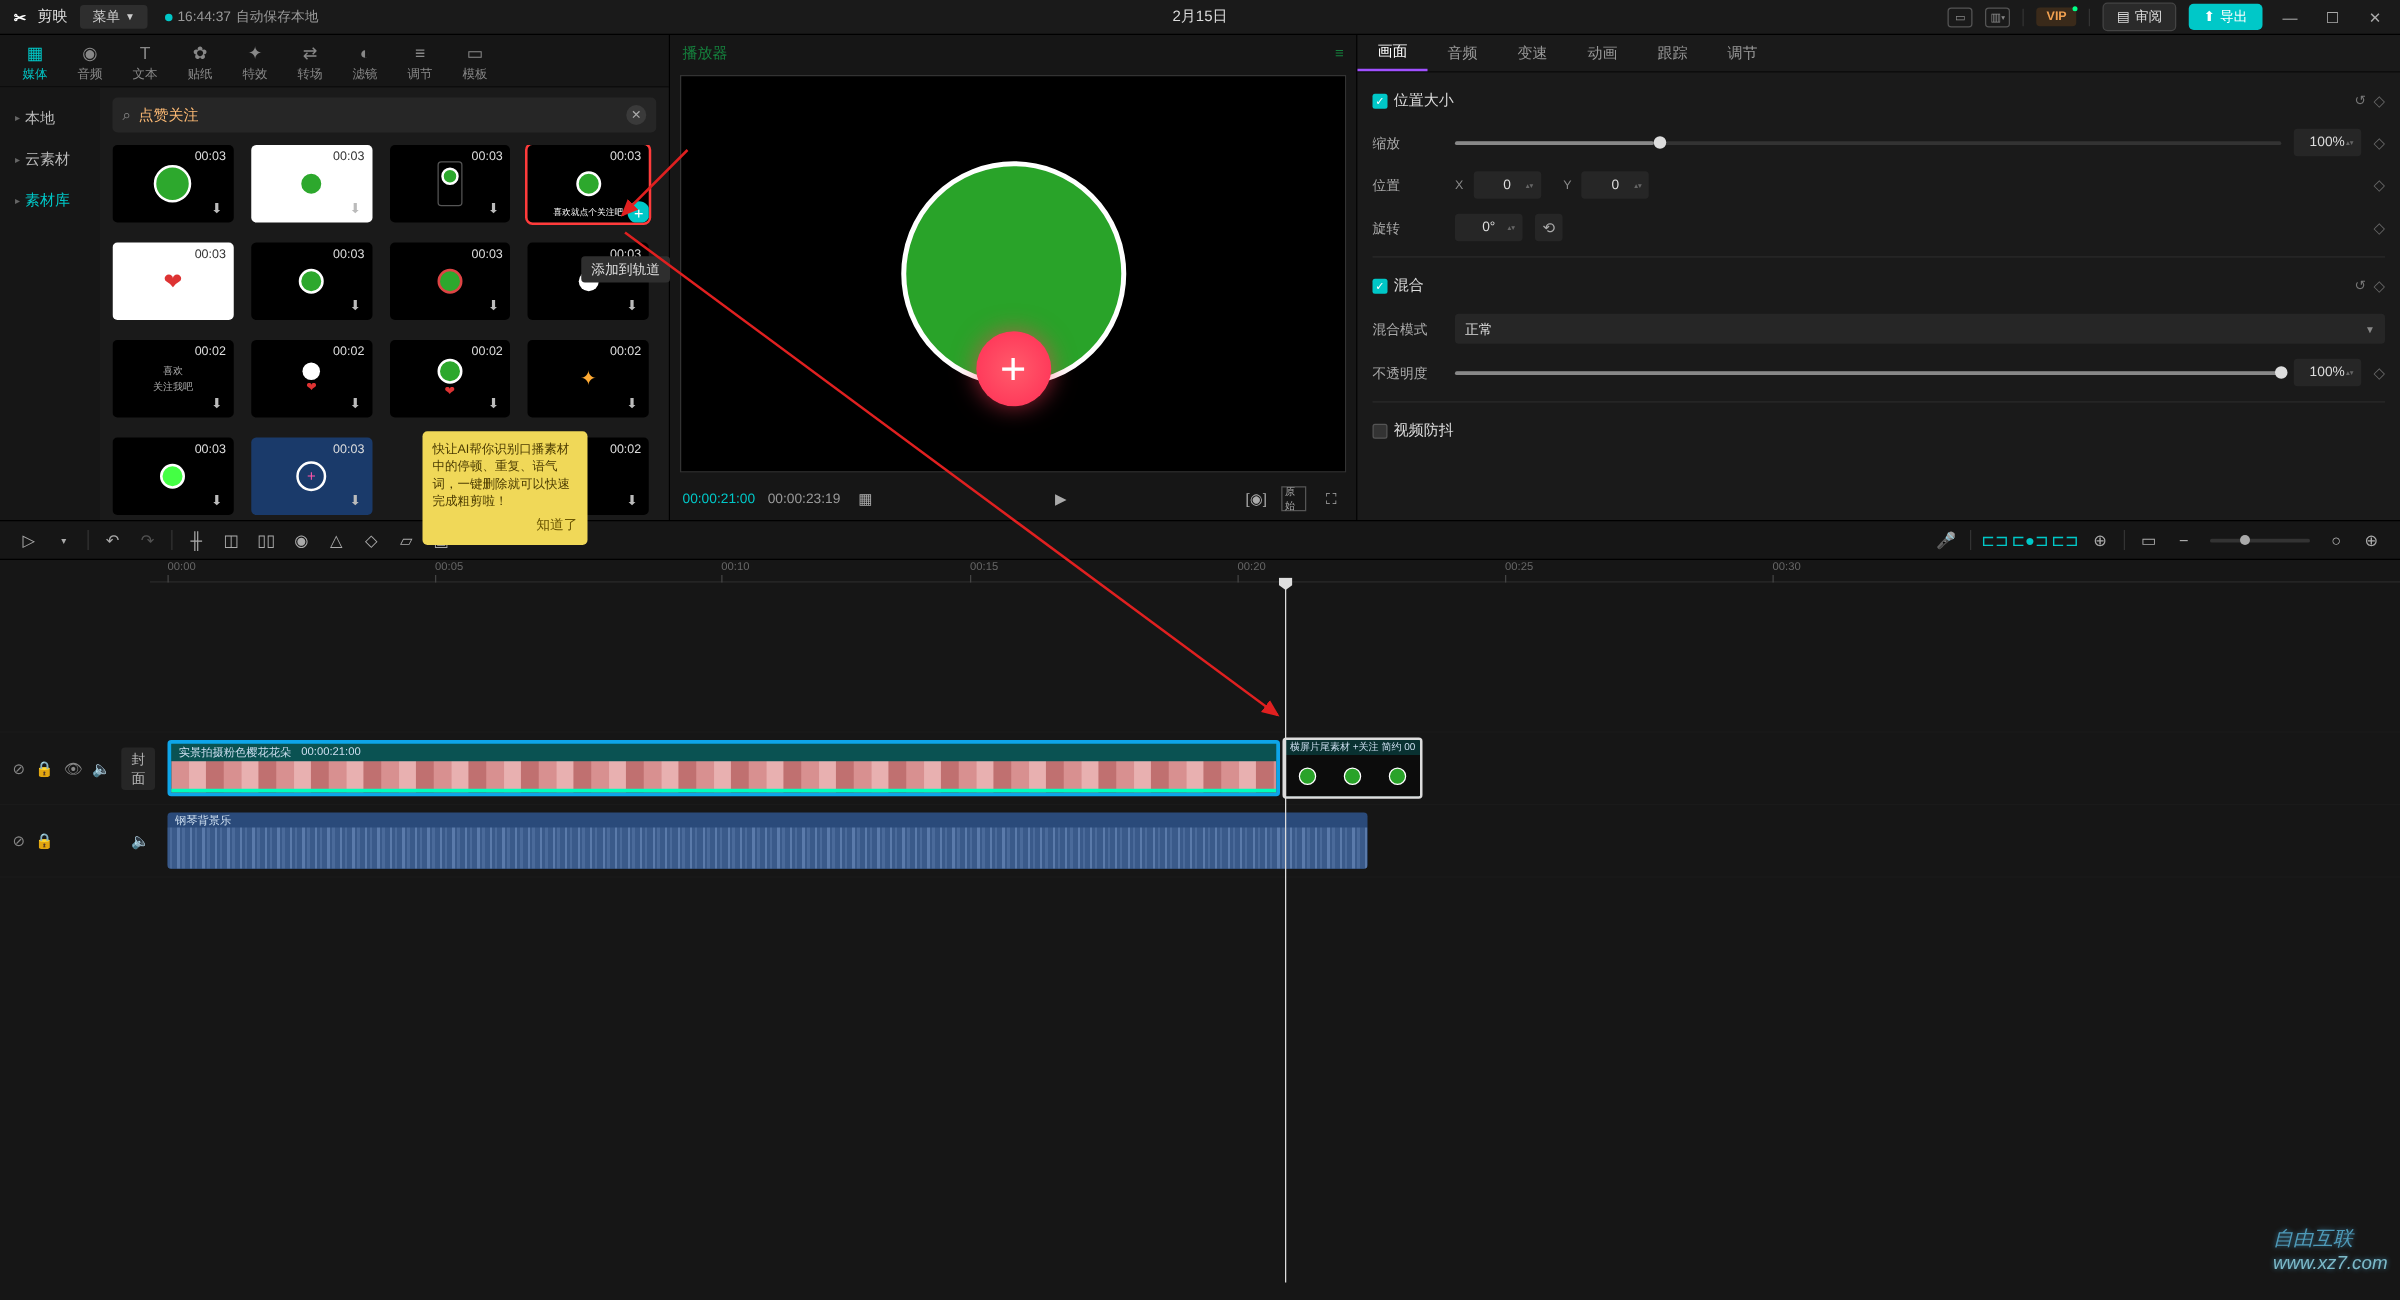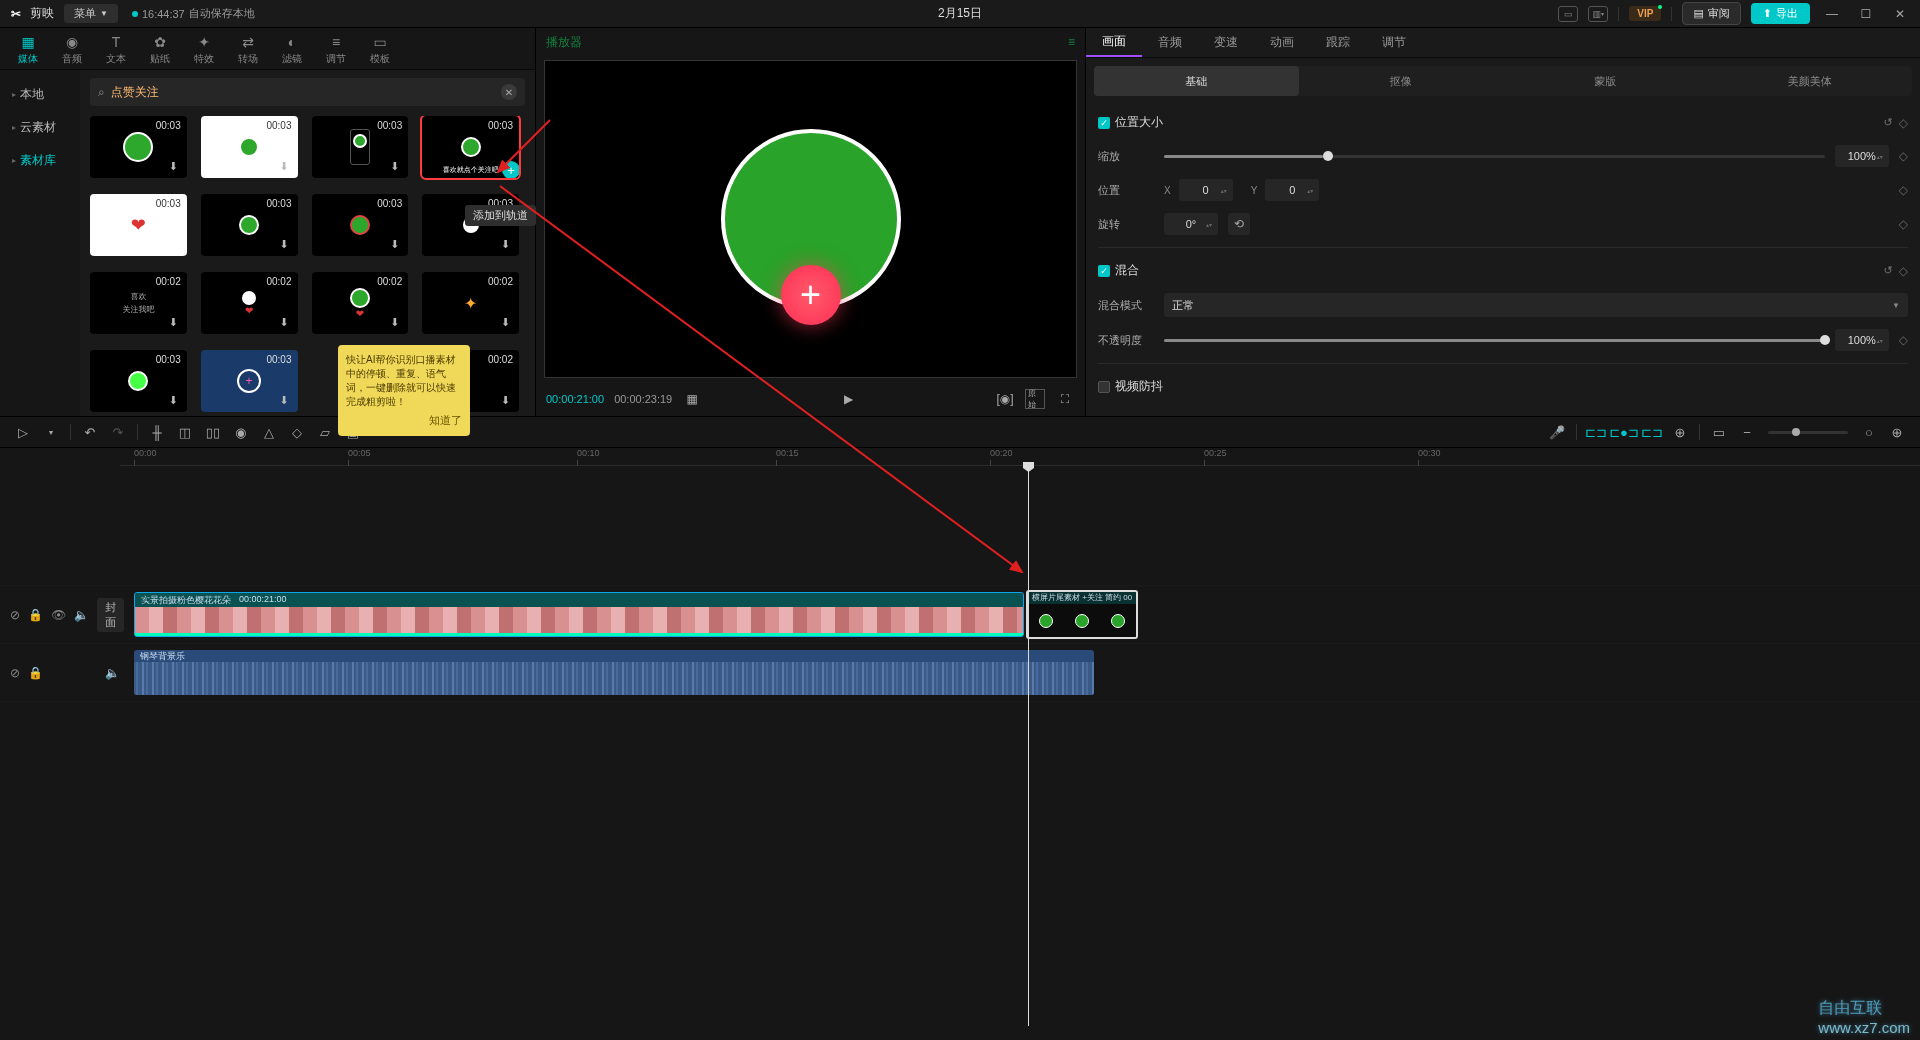--- a/index.html
+++ b/index.html
@@ -116,41 +116,41 @@
 .ruler-mark{position:absolute;top:0;font-size:9px;color:#666}
 .ruler-mark::before{content:"";position:absolute;left:0;top:12px;width:1px;height:6px;background:#444}
 .tracks-area{position:relative;height:560px}
 .track-row{height:58px;display:flex;align-items:center;border-bottom:1px solid #1a1a1a;position:relative}
 .track-row.empty{height:120px}
 .track-head{width:120px;height:100%;display:flex;align-items:center;justify-content:flex-start;padding-left:10px;gap:8px;color:#888;font-size:11px}
 .track-head .tico{font-size:12px;cursor:pointer}
 .track-content{flex:1;position:relative;height:100%}
 
 .clip{position:absolute;top:6px;bottom:6px;border-radius:3px;overflow:hidden}
-.clip-video{left:14px;width:890px;background:#0a6666;border:1px solid #0ea5e9}
+.clip-video{left:14px;width:890px;background:#0a6666;border:3px solid #0ea5e9}
 .clip-video .clip-title{position:absolute;top:0;left:0;right:0;height:14px;background:rgba(10,80,80,.9);color:#cde;font-size:9px;padding:1px 6px;display:flex;gap:8px}
 .clip-video .clip-body{position:absolute;top:14px;bottom:0;left:0;right:0;background:repeating-linear-gradient(90deg,#d89090 0 14px,#e8b0b0 14px 28px,#c07070 28px 42px);background-size:42px 100%}
 .clip-video::after{content:"";position:absolute;left:0;right:0;bottom:0;height:3px;background:#0fb}
 
 .clip-mat{left:906px;width:112px;background:#0a3030;border:2px solid #ddd;top:4px;bottom:4px}
 .clip-mat .clip-title{position:absolute;top:0;left:0;right:0;height:16px;background:rgba(10,50,50,.95);color:#cde;font-size:8px;padding:0 4px;white-space:nowrap;overflow:hidden}
 .clip-mat .clip-body{position:absolute;top:12px;bottom:0;left:0;right:0;background:#0c0c0c;display:flex;align-items:center;justify-content:space-around}
 .clip-mat .gc{width:14px;height:14px;background:#29a329;border:1px solid #fff;border-radius:50%}
 
 .clip-audio{left:14px;width:960px;top:6px;bottom:6px;background:#2a4a7a;border-radius:3px}
 .clip-audio .clip-title{position:absolute;top:0;left:0;height:12px;color:#cde;font-size:9px;padding:0 6px}
 .clip-audio .wave{position:absolute;top:12px;bottom:0;left:0;right:0;background:repeating-linear-gradient(90deg,#3a5a8a 0 2px,#4a6a9a 2px 4px,#3a5a8a 4px 8px,#5a7aaa 8px 10px)}
 
 .playhead{position:absolute;top:0;bottom:0;width:1px;background:#ddd;left:1028px;z-index:10}
 .playhead::before{content:"";position:absolute;top:-4px;left:-5px;width:11px;height:10px;background:#ddd;clip-path:polygon(0 0,100% 0,100% 60%,50% 100%,0 60%)}
 
 
 .arrow-svg{position:absolute;pointer-events:none;z-index:20}
 
-.watermark{position:absolute;bottom:4px;right:10px;color:#5ac;font-size:16px;opacity:.9;text-shadow:0 0 4px #48a}
+.watermark{position:absolute;bottom:21px;right:10px;color:#5ac;font-size:16px;font-style:italic;opacity:.9;text-shadow:0 0 4px #48a}
 .watermark small{font-size:15px;display:block;color:#8cd}
 .cover-label{background:#262626;padding:2px 8px;border-radius:3px;color:#bbb}
 </style>
 </head>
 <body>
 
 <div class="titlebar">
   <span class="logo-icon">✂</span>
   <span class="app-name">剪映</span>
   <div class="menu-btn">
@@ -389,26 +389,20 @@
   </div>
 
   <div class="inspector">
     <div class="insp-tabs">
       <div class="insp-tab active">画面</div>
       <div class="insp-tab">音频</div>
       <div class="insp-tab">变速</div>
       <div class="insp-tab">动画</div>
       <div class="insp-tab">跟踪</div>
       <div class="insp-tab">调节</div>
-    </div>
-    <div class="insp-sub">
-      <div class="insp-sub-item active">基础</div>
-      <div class="insp-sub-item">抠像</div>
-      <div class="insp-sub-item">蒙版</div>
-      <div class="insp-sub-item">美颜美体</div>
     </div>
     <div class="insp-body">
       <div class="prop-section-head">
         <span class="lab">
             <span class="chk">✓</span>
             <span>位置大小</span>
           </span>
         <span class="reset-icons">
             <span>↺</span>
             <span class="kf">◇</span>

